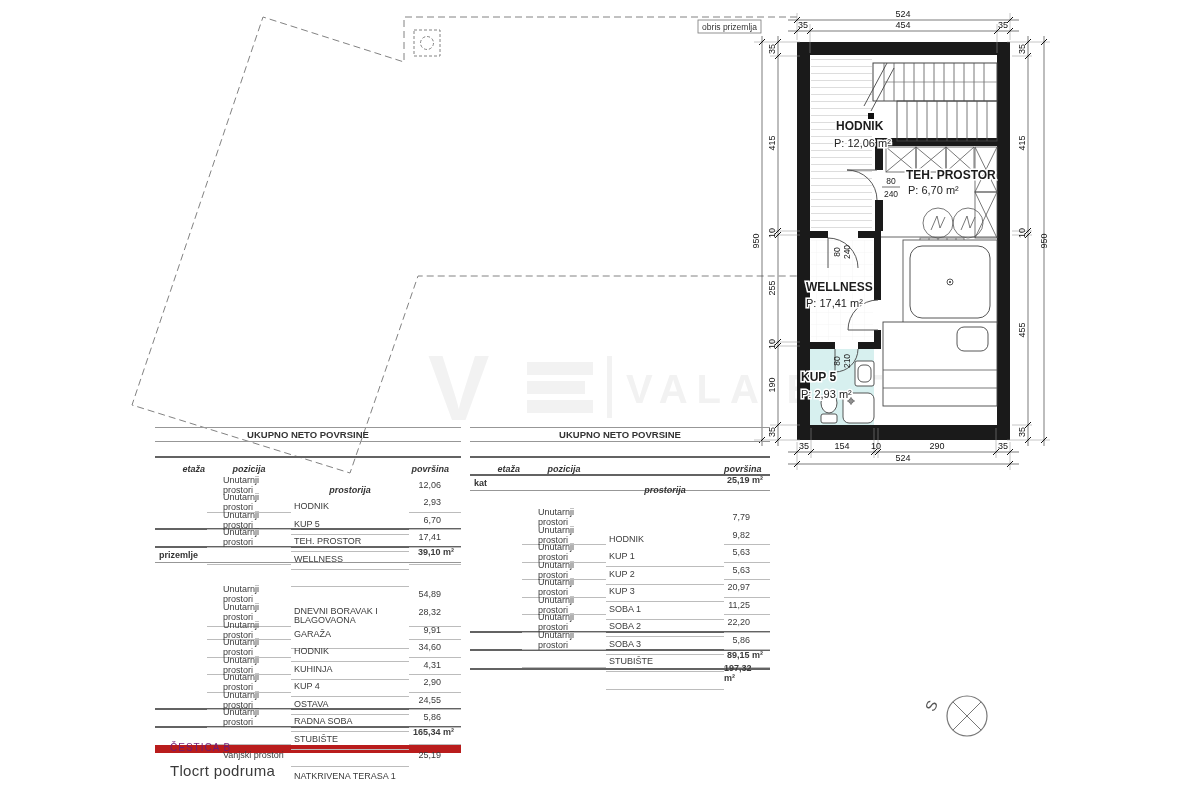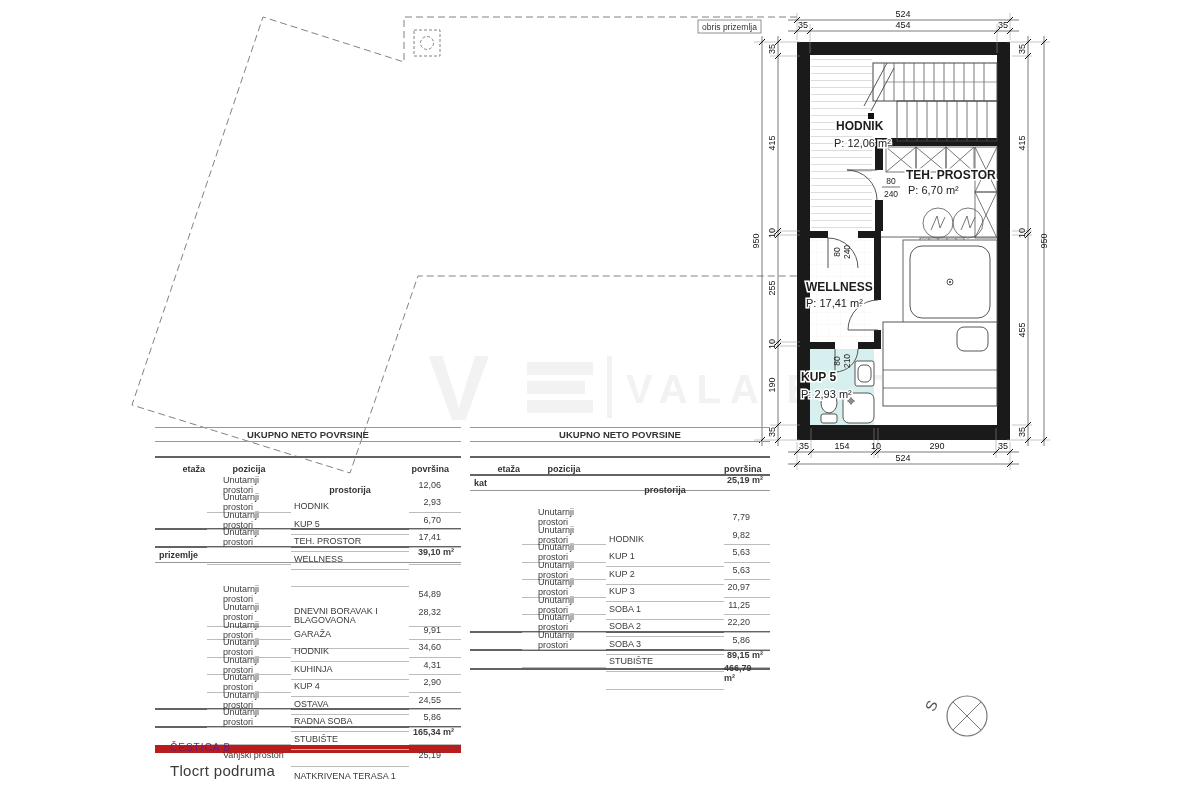--- a/index.html
+++ b/index.html
@@ -27,21 +27,21 @@
   .tbl{position:absolute;font-size:9px;color:#3b3b3b;}
   .t-title{height:13px;line-height:13px;text-align:center;font-weight:bold;font-size:9.5px;
            border-top:1px solid #979797;border-bottom:1px solid #979797;color:#333;}
   .tr{display:grid;grid-template-columns:52px 84px 118px 1fr;align-items:center;height:17.5px;}
   .tr .tc{border-bottom:1px solid #bcbcbc;height:100%;display:flex;align-items:center;}
   .tr .c1{border-bottom:none;padding-left:5px;}
   .tr .c2{padding-left:16px;}
   .tr .c3{padding-left:3px;line-height:1.05;margin-top:44px;}
   .tr .c4{justify-content:flex-end;padding-right:20px;}
   .t-cols{height:14px;border-bottom:2px solid #636363;font-weight:bold;color:#333;}
-  .t-cols .tc{border-bottom:none;}
+  .t-cols .tc{border-bottom:none;font-style:italic;}
   .t-cols .c1{justify-content:flex-end;padding-right:2px;padding-left:0;}
   .t-cols .c2{justify-content:center;padding-left:0;}
   .t-cols .c3{justify-content:center;padding-left:0;}
   .t-cols .c4{padding-right:12px;}
   .t-sec{height:13.5px;display:flex;align-items:center;border-bottom:1px solid #979797;
          font-weight:bold;padding-left:4px;color:#333;}
   .t-sum{height:16px;border-top:2px solid #636363;border-bottom:2px solid #636363;font-weight:bold;text-align:center;}
   .t-sum .tc{border-bottom:none;}
   .t-sum .c4{padding-right:7px;}
   .t-carry{height:16px;border-bottom:2px solid #636363;font-weight:bold;}
@@ -497,20 +497,20 @@
   <div class="tr t-sum">
     <div class="tc c1"></div>
         <div class="tc c2"></div>
     <div class="tc c3"></div>
     <div class="tc c4">89,15 m²</div>
   </div>
   <div class="tr t-total">
     <div class="tc c1"></div>
         <div class="tc c2"></div>
     <div class="tc c3"></div>
-    <div class="tc c4">466,79 m²</div>
+    <div class="tc c4">197,32 m²</div>
   </div>
 </div>
 
 <div class="parcel" style="left:170px;top:742px;">ČESTICA B</div>
 <div class="sheet-title" style="left:170px;top:762px;">Tlocrt podruma</div>
 
 </div>
 
 </body></html>

